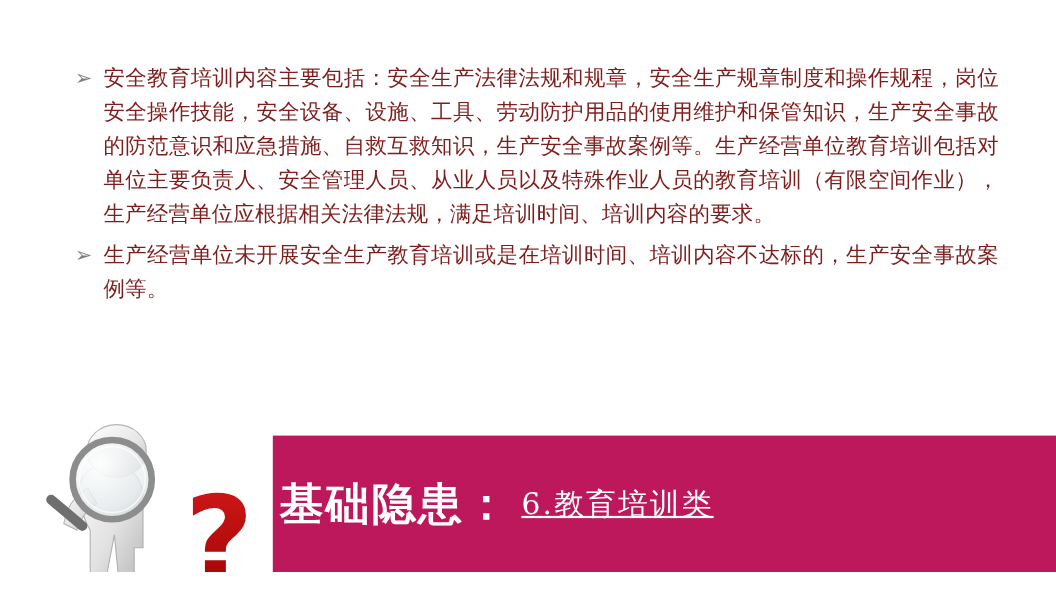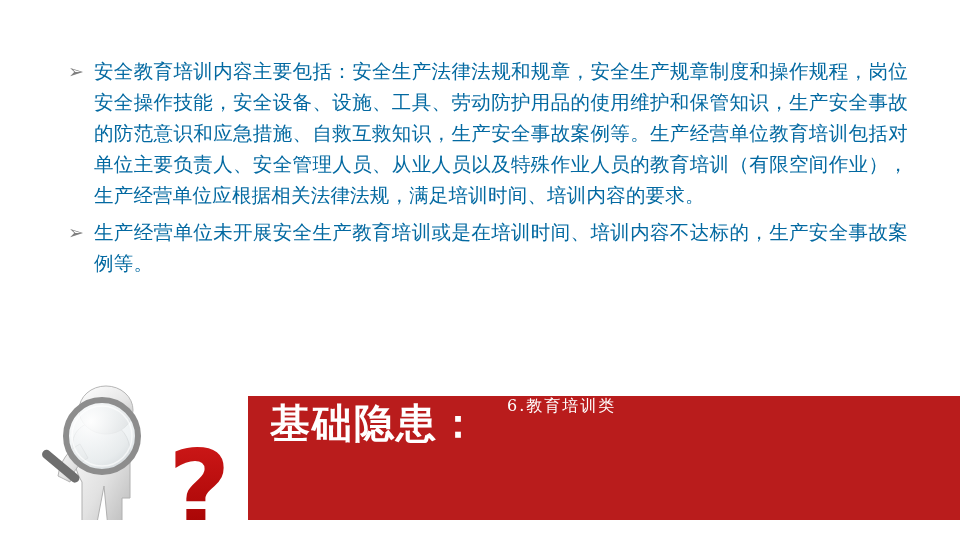--- a/index.html
+++ b/index.html
@@ -38,51 +38,52 @@
     width: 26px;
     color: #7f7f7f;
     font-size: 19px;
     line-height: 31px;
     text-align: left;
   }
   .bullet-text {
     flex: 1 1 auto;
     font-size: 19.5px;
     line-height: 31px;
-    color: #0369a1;
+    color: #7f1d1d;
     text-align: justify;
     letter-spacing: 0.2px;
   }
 
   
   .banner {
     position: absolute;
     left: 248px;
     top: 396px;
     width: 712px;
     height: 124px;
-    background: #b91c1c;
+    background: #be185d;
     display: flex;
-    align-items: flex-start;
+    align-items: center;
     box-sizing: border-box;
-    padding-left: 22px;
+    padding-left: 6px;
   }
   .banner-title {
     color: #ffffff;
     font-size: 40px;
     font-weight: bold;
     letter-spacing: 2px;
     font-family: "DejaVu Sans", sans-serif;
   }
   .banner-sub {
     color: #ffffff;
-    font-size: 16px;
-    margin-left: 27px;
+    font-size: 27px;
+    margin-left: 10px;
     letter-spacing: 2px;
     font-family: "DejaVu Serif", serif;
+    text-decoration: underline;
   }
 
   
   .bottom-strip {
     position: absolute;
     left: 0;
     top: 520px;
     width: 960px;
     height: 20px;
     background: #ffffff;

